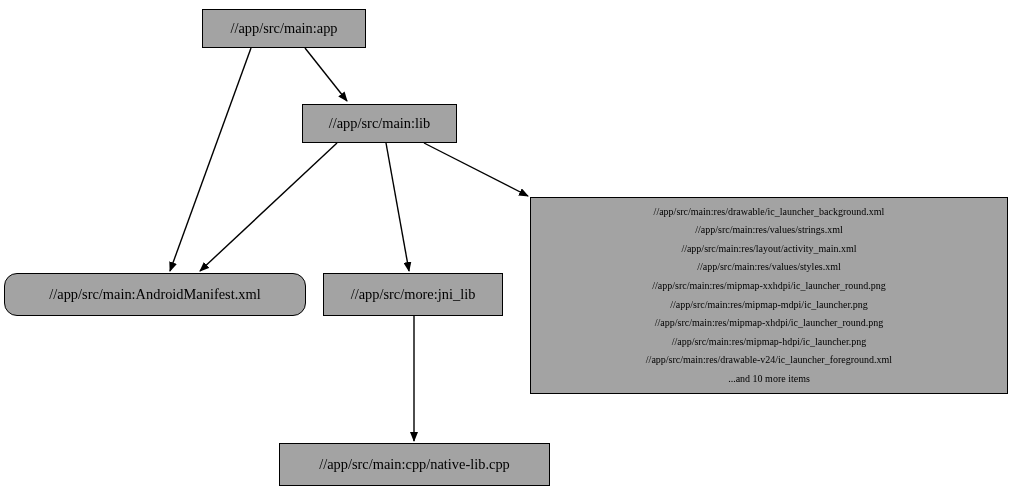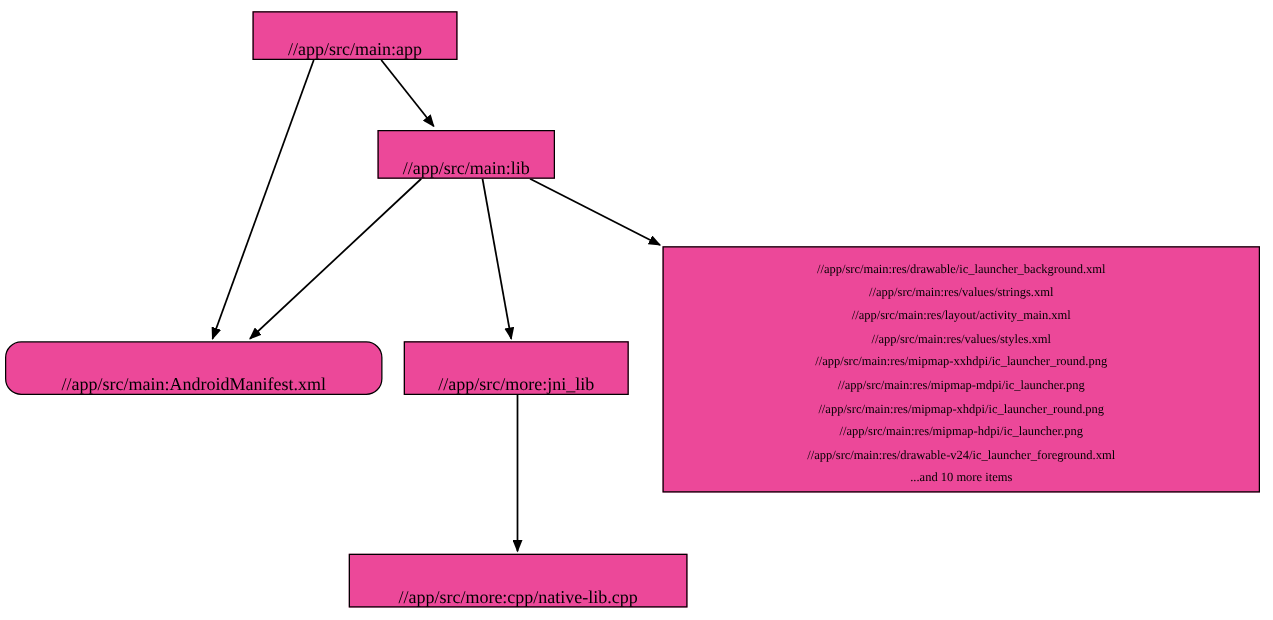--- a/index.html
+++ b/index.html
@@ -20,24 +20,24 @@
     left: 0;
     top: 0;
     width: 1018px;
     height: 496px;
     pointer-events: none;
   }
   .node {
     position: absolute;
     box-sizing: border-box;
     border: 1px solid #000000;
-    background: #ec4899;
+    background: #a3a3a3;
     color: #000000;
     display: flex;
-    align-items: flex-end;
+    align-items: center;
     justify-content: center;
     text-align: center;
     font-size: 14.4px;
     line-height: 1.0;
     white-space: pre;
     z-index: 2;
   }
   .node.multiline {
     line-height: 18.6px;
     font-size: 10px;
@@ -61,29 +61,29 @@
       <line x1="251" y1="48" x2="170" y2="271" stroke="#000000" stroke-width="1.4" marker-end="url(#arrowhead)"></line>
       <line x1="305" y1="48" x2="347" y2="101" stroke="#000000" stroke-width="1.4" marker-end="url(#arrowhead)"></line>
       <line x1="337" y1="143" x2="200" y2="271" stroke="#000000" stroke-width="1.4" marker-end="url(#arrowhead)"></line>
       <line x1="386" y1="143" x2="409" y2="271" stroke="#000000" stroke-width="1.4" marker-end="url(#arrowhead)"></line>
       <line x1="424" y1="143" x2="528" y2="196" stroke="#000000" stroke-width="1.4" marker-end="url(#arrowhead)"></line>
       <line x1="414" y1="316" x2="414" y2="441" stroke="#000000" stroke-width="1.4" marker-end="url(#arrowhead)"></line>
     </svg>
 
   <div id="nodes-layer">
       <div class="node" style="left: 202px; top: 9px; width: 164px; height: 39px; border-color: rgb(0, 0, 0); color: rgb(0, 0, 0);"><span class="node-label">//app/src/main:app</span></div>
-      <div class="node" style="left: 302px; top: 104px; width: 142px; height: 39px; border-color: rgb(0, 0, 0); color: rgb(0, 0, 0);"><span class="node-label">//app/src/main:lib</span></div>
+      <div class="node" style="left: 302px; top: 104px; width: 155px; height: 39px; border-color: rgb(0, 0, 0); color: rgb(0, 0, 0);"><span class="node-label">//app/src/main:lib</span></div>
       <div class="node" style="left: 4px; top: 273px; width: 302px; height: 43px; border-color: rgb(0, 0, 0); color: rgb(0, 0, 0); border-radius: 13px;"><span class="node-label">//app/src/main:AndroidManifest.xml</span></div>
       <div class="node" style="left: 323px; top: 273px; width: 180px; height: 43px; border-color: rgb(0, 0, 0); color: rgb(0, 0, 0);"><span class="node-label">//app/src/more:jni_lib</span></div>
       <div class="node multiline" style="left: 530px; top: 197px; width: 478px; height: 197px; border-color: rgb(0, 0, 0); color: rgb(0, 0, 0);"><span class="node-label">//app/src/main:res/drawable/ic_launcher_background.xml
 //app/src/main:res/values/strings.xml
 //app/src/main:res/layout/activity_main.xml
 //app/src/main:res/values/styles.xml
 //app/src/main:res/mipmap-xxhdpi/ic_launcher_round.png
 //app/src/main:res/mipmap-mdpi/ic_launcher.png
 //app/src/main:res/mipmap-xhdpi/ic_launcher_round.png
 //app/src/main:res/mipmap-hdpi/ic_launcher.png
 //app/src/main:res/drawable-v24/ic_launcher_foreground.xml
 ...and 10 more items</span></div>
-      <div class="node" style="left: 279px; top: 443px; width: 271px; height: 43px; border-color: rgb(0, 0, 0); color: rgb(0, 0, 0);"><span class="node-label">//app/src/more:cpp/native-lib.cpp</span></div>
+      <div class="node" style="left: 279px; top: 443px; width: 271px; height: 43px; border-color: rgb(0, 0, 0); color: rgb(0, 0, 0);"><span class="node-label">//app/src/main:cpp/native-lib.cpp</span></div>
     </div>
 
 </div>
 
 </body></html>

